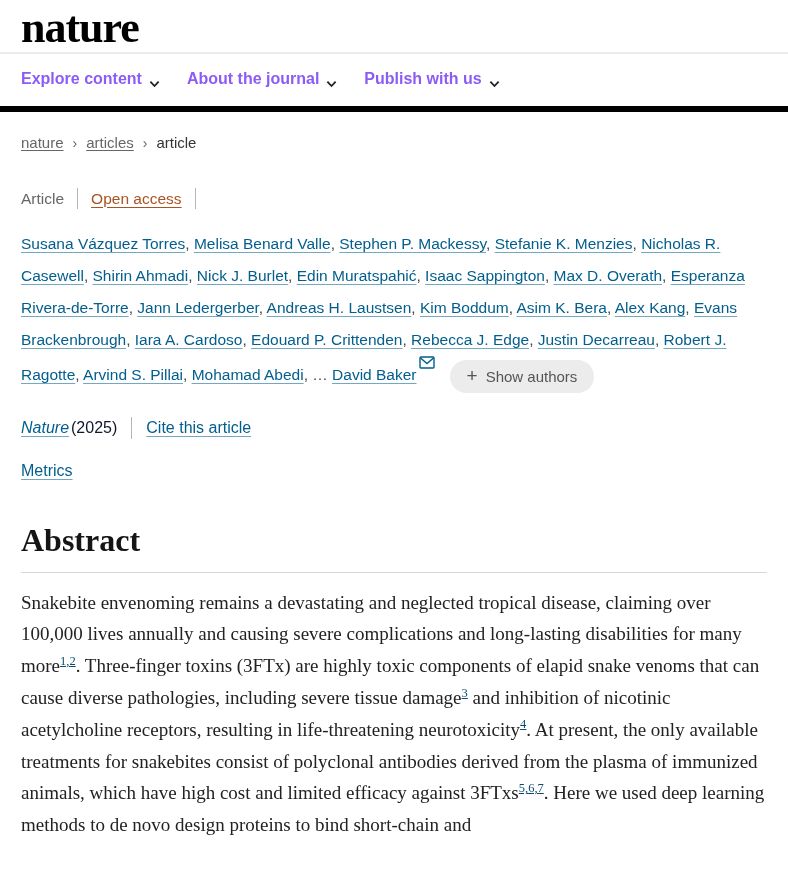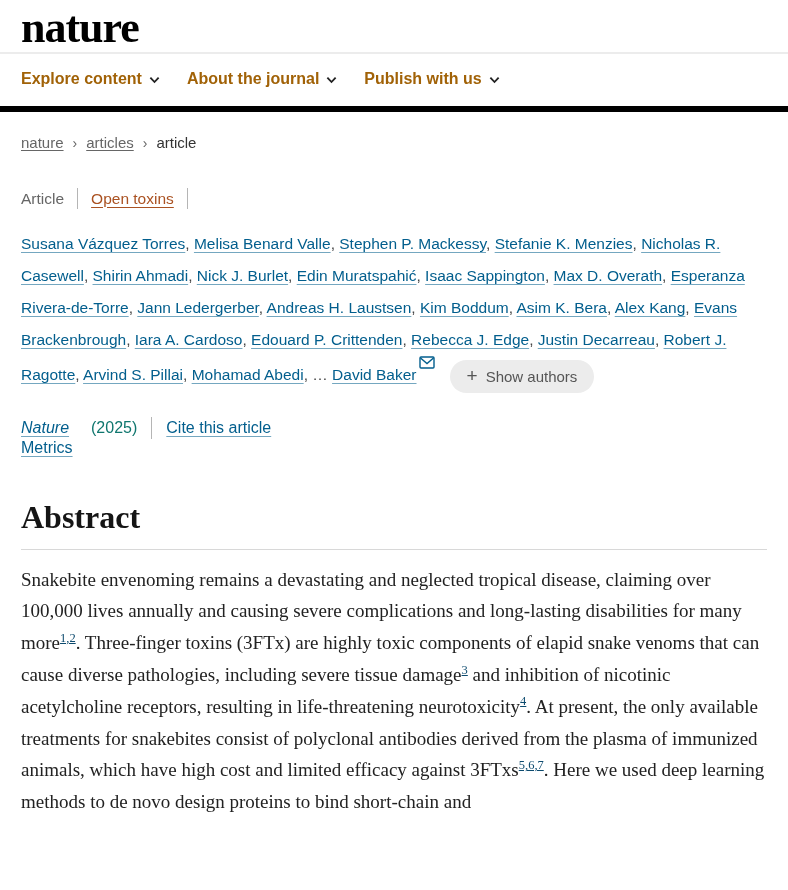--- a/index.html
+++ b/index.html
@@ -27,22 +27,22 @@
 
   .main-nav {
     display: flex;
     align-items: center;
     gap: 27px;
     padding: 16px 21px 18px;
   }
   .nav-item {
     background: none; border: none; padding: 0;
     font-family: "Liberation Sans", sans-serif;
-    font-weight: 700; font-size: 16px; color: #a16207;
-    display: inline-flex; align-items: center; gap: 7px;
+    font-weight: 700; font-size: 16px; color: #8b5cf6;
+    display: inline-flex; align-items: flex-end; gap: 7px;
     cursor: pointer;
   }
   .nav-item svg { margin-top: 2px; }
   .black-bar { height: 6px; background: #000; }
 
   
   .content { padding: 0 21px; }
 
   .breadcrumb {
     margin-top: 22px;
@@ -107,30 +107,30 @@
     display: flex; align-items: center;
   }
   .journal-link {
     font-style: italic;
     color: #025e8d;
     text-decoration: underline;
     text-decoration-color: rgba(2, 94, 141, 0.55);
     text-underline-offset: 3px;
     cursor: pointer;
   }
-  .citation-row .year { margin-left: 22px; color: #0f766e; }
+  .citation-row .year { margin-left: 2px; color: #0f172a; }
   .cite-divider { border-left: 1px solid #b5b5b5; height: 22px; margin: 0 14px; }
   .cite-link, .metrics-link {
     color: #025e8d;
     text-decoration: underline;
     text-decoration-color: rgba(2, 94, 141, 0.55);
     text-underline-offset: 3px;
     cursor: pointer;
   }
-  .metrics-row { font-size: 16px; }
+  .metrics-row { margin-top: 23px; font-size: 16px; }
 
   
   .abstract h2 {
     font-family: "Liberation Serif", serif;
     font-weight: 700;
     font-size: 32px;
     color: #151515;
     margin: 42px 0 0;
   }
   .abstract hr {
@@ -193,21 +193,21 @@
         <a class="crumb-link">nature</a>
         <span class="crumb-sep">›</span>
         <a class="crumb-link">articles</a>
         <span class="crumb-sep">›</span>
         <span class="crumb-current">article</span>
       </nav>
 
     <div class="meta-row">
       <span class="meta-item">Article</span>
       <span class="meta-divider"></span>
-      <a class="meta-item open-access">Open toxins</a>
+      <a class="meta-item open-access">Open access</a>
       <span class="meta-divider"></span>
     </div>
 
 
     <p class="authors"><span id="author-names"><a class="author-link">Susana Vázquez Torres</a>, <a class="author-link">Melisa Benard Valle</a>, <a class="author-link">Stephen P. Mackessy</a>, <a class="author-link">Stefanie K. Menzies</a>, <a class="author-link">Nicholas R. Casewell</a>, <a class="author-link">Shirin Ahmadi</a>, <a class="author-link">Nick J. Burlet</a>, <a class="author-link">Edin Muratspahić</a>, <a class="author-link">Isaac Sappington</a>, <a class="author-link">Max D. Overath</a>, <a class="author-link">Esperanza Rivera-de-Torre</a>, <a class="author-link">Jann Ledergerber</a>, <a class="author-link">Andreas H. Laustsen</a>, <a class="author-link">Kim Boddum</a>, <a class="author-link">Asim K. Bera</a>, <a class="author-link">Alex Kang</a>, <a class="author-link">Evans Brackenbrough</a>, <a class="author-link">Iara A. Cardoso</a>, <a class="author-link">Edouard P. Crittenden</a>, <a class="author-link">Rebecca J. Edge</a>, <a class="author-link">Justin Decarreau</a>, <a class="author-link">Robert J. Ragotte</a>, <a class="author-link">Arvind S. Pillai</a>, <a class="author-link">Mohamad Abedi</a>, … </span><a class="author-link">David Baker</a><sup class="email-sup"><svg width="16" height="13" viewBox="0 0 16 13">
             <rect x="1" y="1" width="14" height="11" rx="1" fill="none" stroke="#025e8d" stroke-width="1.4"></rect>
             <path d="M1.5 2 L8 7.5 L14.5 2" fill="none" stroke="#025e8d" stroke-width="1.4"></path>
           </svg></sup><button class="show-authors-btn">
           <span class="plus">+</span>
           <span>Show authors</span>

